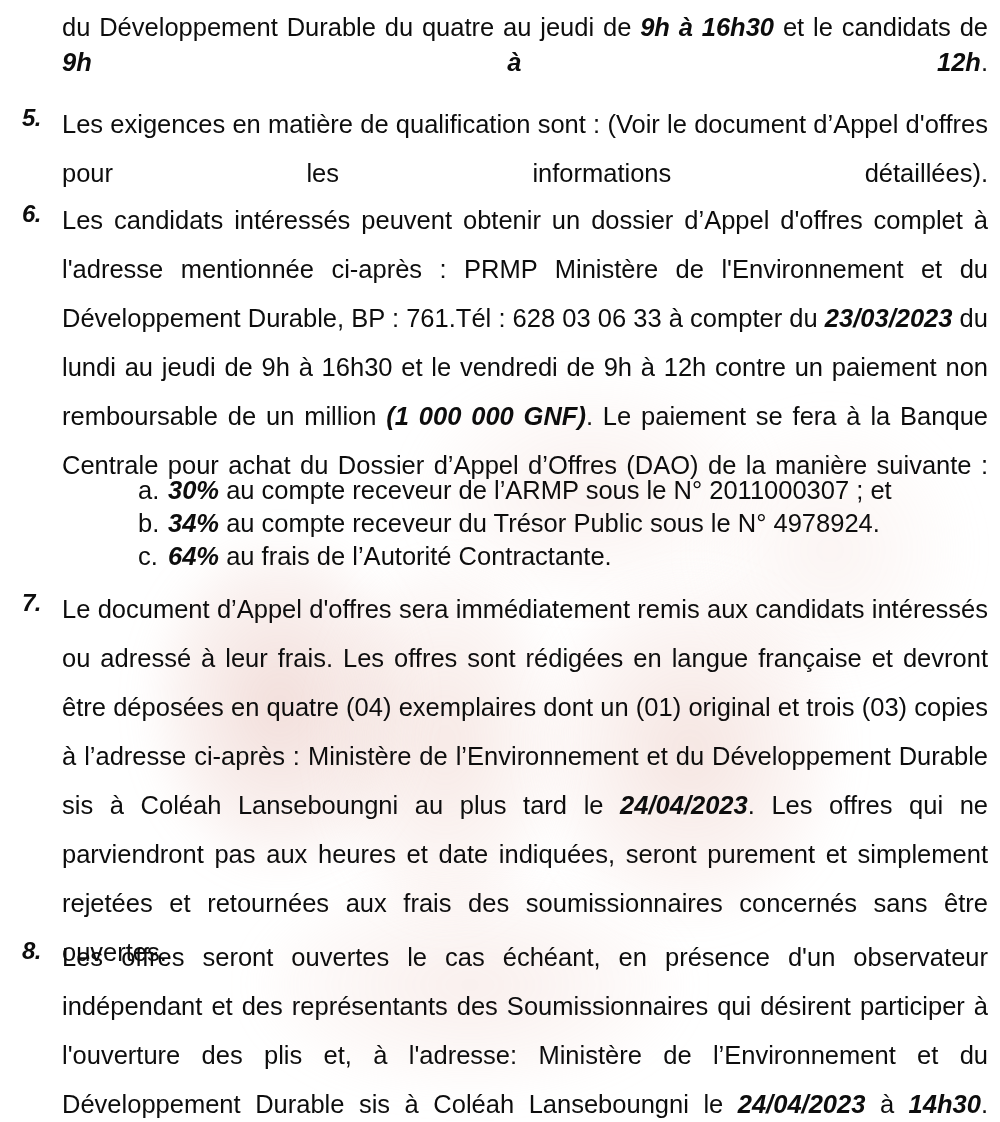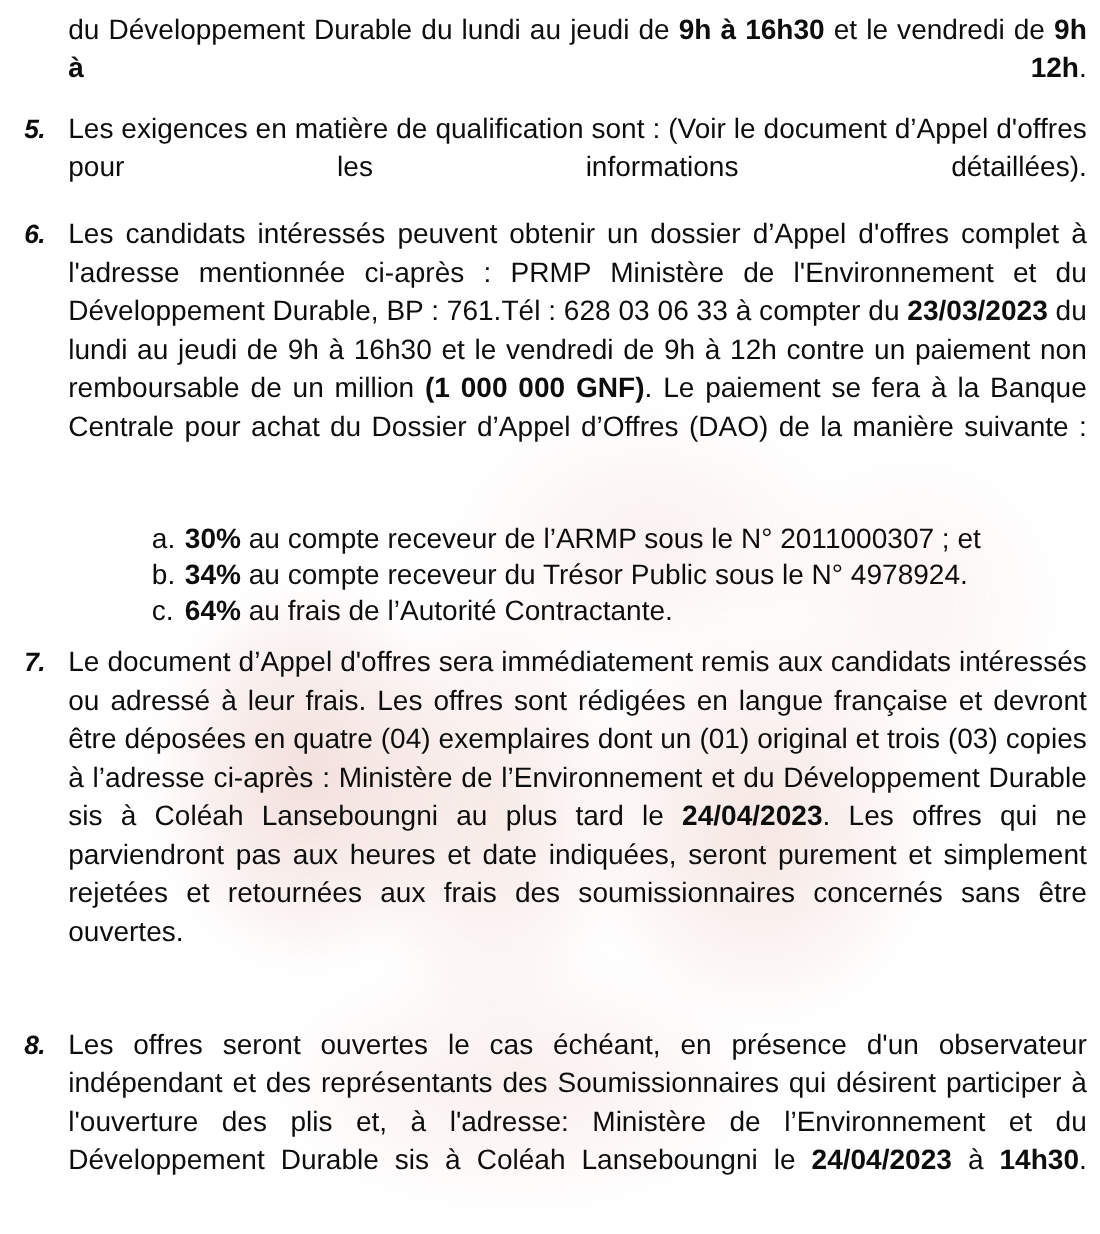--- a/index.html
+++ b/index.html
@@ -82,33 +82,33 @@
     font-size: 24px;
     font-weight: bold;
     font-style: italic;
     line-height: 35px;
     letter-spacing: -0.5px;
   }
   .item .body {
     margin-left: 40px;
     width: 926px;
     font-size: 25.5px;
-    line-height: 35px;
+    line-height: 49px;
     text-align: justify;
     text-justify: inter-word;
   }
   
   .item .body > .para::after,
   .cont-para::after {
     content: "";
     display: inline-block;
     width: 100%;
   }
 
-  b, .b { font-weight: bold; }
+  b, .b { font-weight: bold; font-style: italic; }
 
   
   .sublist {
     position: absolute;
     left: 138px;
     width: 850px;
     font-size: 25.5px;
     line-height: 33px;
   }
   .sublist .subrow {
@@ -127,21 +127,21 @@
 
   <div class="watermark wm-a"></div>
   <div class="watermark wm-b"></div>
   <div class="watermark wm-c"></div>
   <div class="watermark wm-d"></div>
   <div class="watermark wm-e"></div>
   <div class="watermark wm-f"></div>
 
   <div id="content">
 
-    <div class="cont-para" style="top:10px;"><span class="para"><span>du Développement Durable du lundi au jeudi de </span><b>9h à 16h30</b><span> et le vendredi de </span><b>9h à 12h</b><span>.</span></span></div>
+    <div class="cont-para" style="top:10px;"><span class="para"><span>du Développement Durable du quatre au jeudi de </span><b>9h à 16h30</b><span> et le candidats de </span><b>9h à 12h</b><span>.</span></span></div>
 
     <div class="item" style="top:100px;">
       <span class="marker">5.</span>
       <div class="body"><span class="para"><span>Les exigences en matière de qualification sont : (Voir le document d’Appel d'offres pour les informations détaillées).</span></span></div>
     </div>
 
     <div class="item" style="top:196px;">
       <span class="marker">6.</span>
       <div class="body"><span class="para"><span>Les candidats intéressés peuvent obtenir un dossier d’Appel d'offres complet à l'adresse mentionnée ci-après : PRMP Ministère de l'Environnement et du Développement Durable, BP : 761.Tél : 628 03 06 33 à compter du </span><b>23/03/2023</b><span> du lundi au jeudi de 9h à 16h30 et le vendredi de 9h à 12h contre un paiement non remboursable de un million </span><b>(1 000 000 GNF)</b><span>. Le paiement se fera à la Banque Centrale pour achat du Dossier d’Appel d’Offres (DAO) de la manière suivante :</span></span></div>
     </div>

